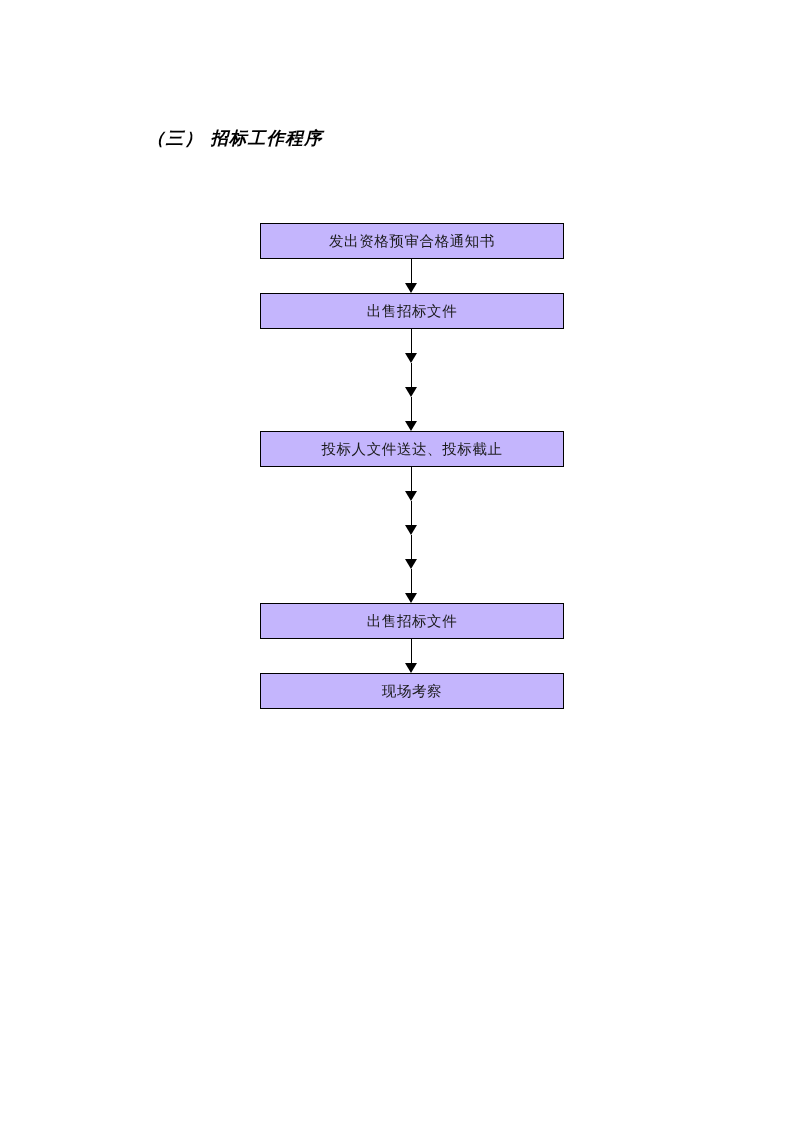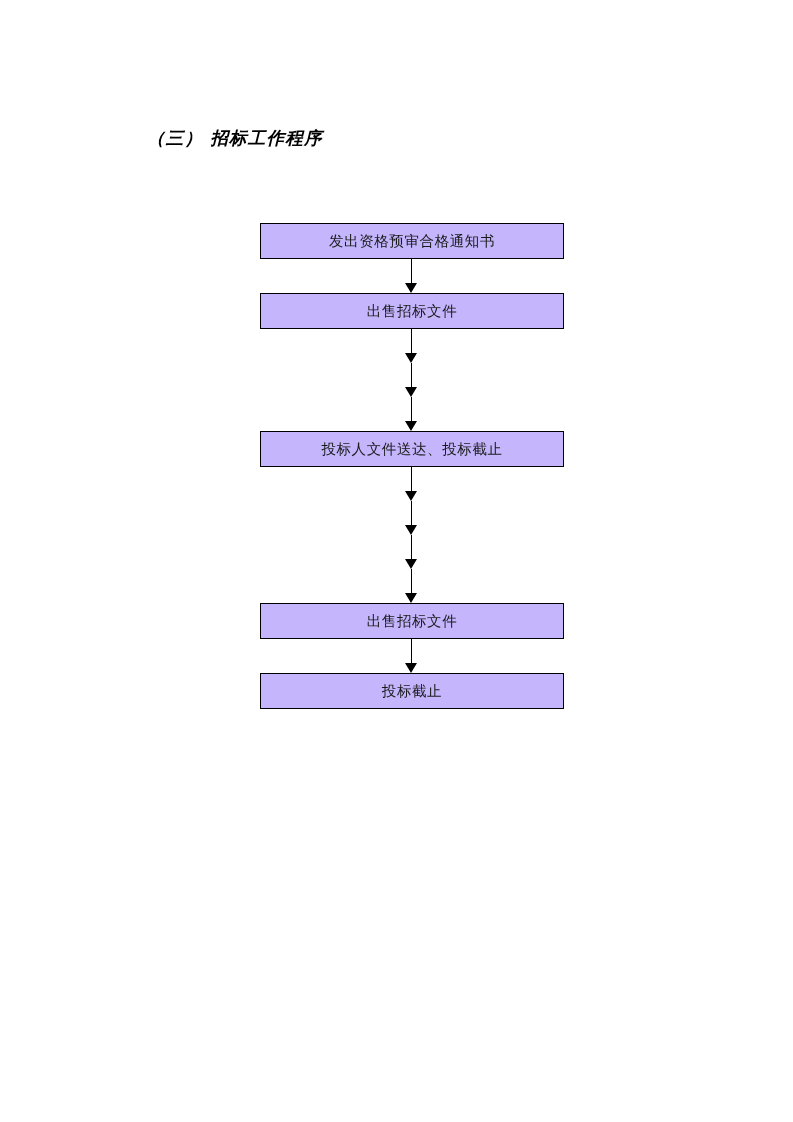--- a/index.html
+++ b/index.html
@@ -159,17 +159,17 @@
 
     <div class="flow-node">
       <span class="flow-node-label">出售招标文件</span>
     </div>
     <div class="flow-connector">
       <span class="conn-line"></span>
       <span class="conn-head"></span>
     </div>
 
     <div class="flow-node">
-      <span class="flow-node-label">投标截止</span>
+      <span class="flow-node-label">现场考察</span>
     </div>
 
   </div>
 </div>
 
 </body></html>

